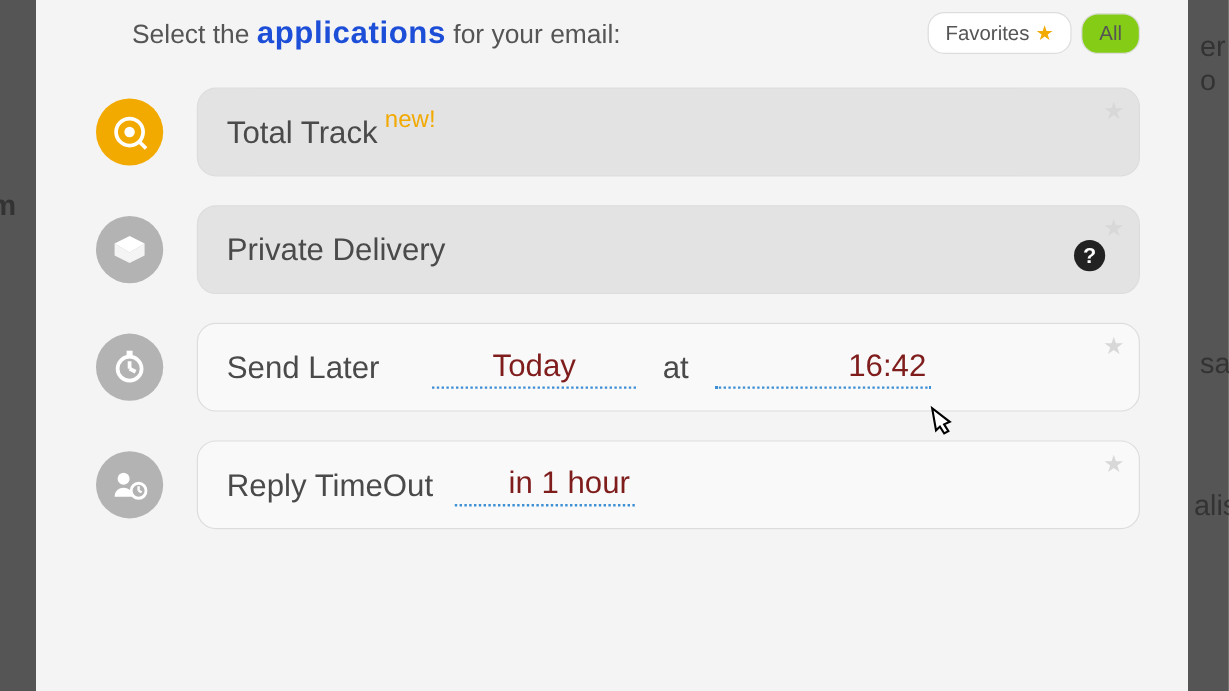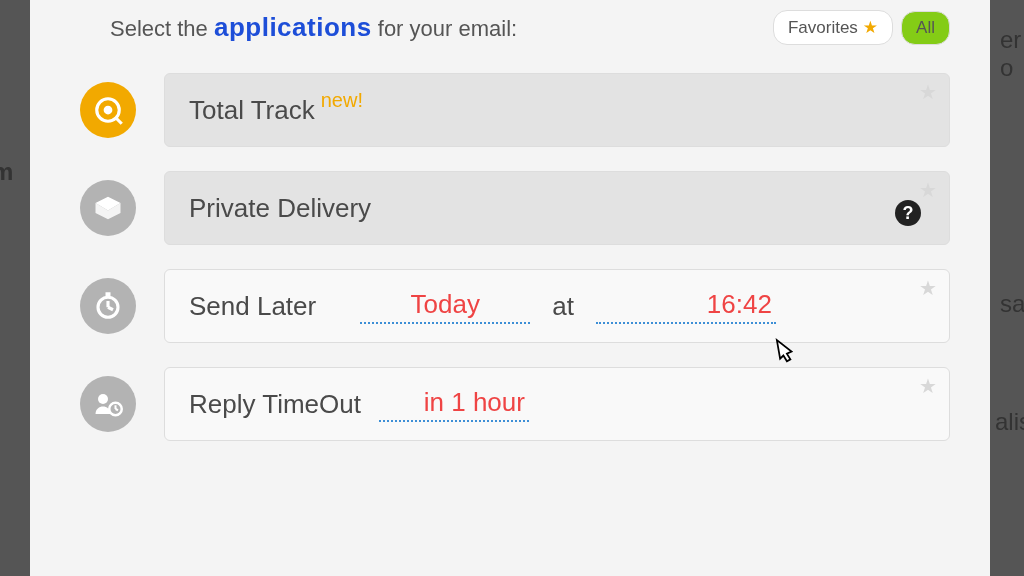--- a/index.html
+++ b/index.html
@@ -82,21 +82,21 @@
     display:flex;
     align-items:center;
     justify-content:center;
     flex-shrink:0;
   }
   .icon-yellow { background: #f2a900; }
   .icon-gray { background: #b3b3b3; }
   .app-card {
     flex: 1;
     border: 1px solid #ddd;
-    border-radius: 6px;
+    border-radius: 16px;
     padding: 18px 24px;
     position: relative;
     min-height: 74px;
     display:flex;
     align-items:center;
   }
   .card-dark { background: #e3e3e3; }
   .card-light { background: #f9f9f9; }
   .app-title {
     font-size: 26px;
@@ -128,21 +128,21 @@
     background:#222;
     color:#fff;
     font-weight:700;
     font-size:18px;
     display:flex;
     align-items:center;
     justify-content:center;
     cursor:pointer;
   }
   .inline-input {
-    color: #ef4444;
+    color: #7f1d1d;
     font-size: 26px;
     border: none;
     border-bottom: 2px dotted #3d8fd6;
     background: transparent;
     text-align:center;
     outline:none;
     padding: 0 4px 2px 4px;
     margin: 0 4px;
   }
   .inline-input.date { width: 170px; }

